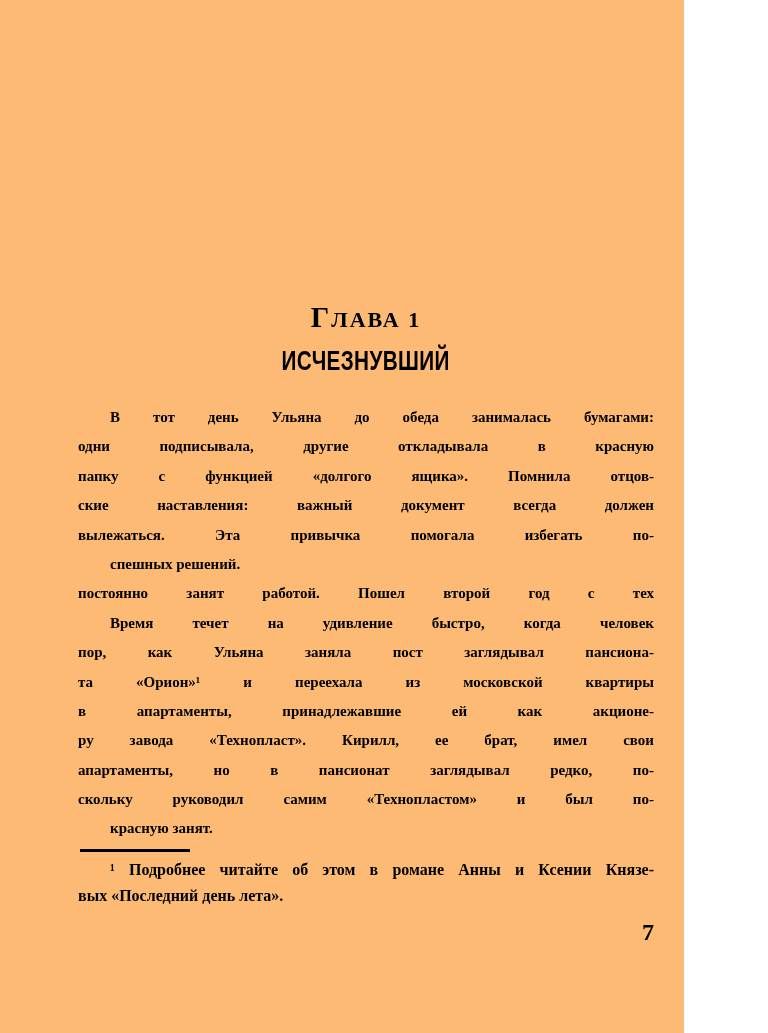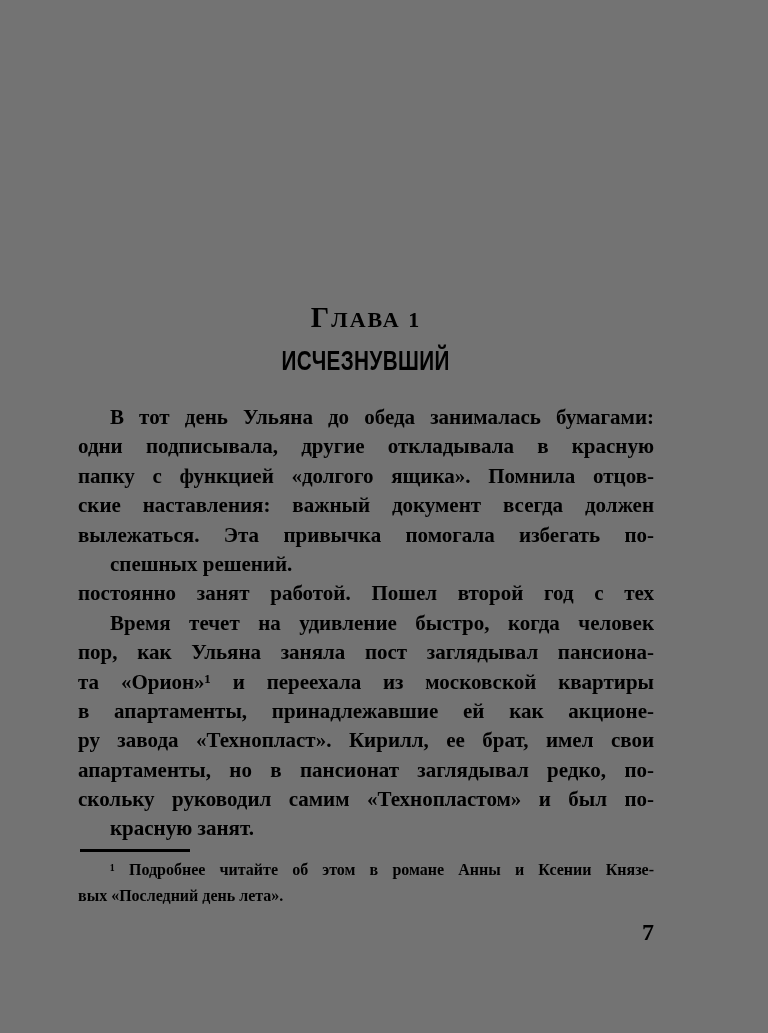--- a/index.html
+++ b/index.html
@@ -2,23 +2,23 @@
 <html lang="ru"><head>
 <meta charset="utf-8">
 <style>
   html, body {
     margin: 0;
     padding: 0;
     background: #ffffff;
   }
   .page {
     position: relative;
-    width: 768px;
+    width: 684px;
     height: 1033px;
-    background: #737373;
+    background: #fdba74;
     color: #000000;
     font-family: "Liberation Serif", serif;
     overflow: hidden;
   }
 
   
   .chapter {
     position: absolute;
     top: 301px;
     left: 78px;
@@ -52,21 +52,21 @@
     transform-origin: 50% 50%;
     white-space: nowrap;
   }
 
   
   .body-text {
     position: absolute;
     top: 403px;
     left: 78px;
     width: 576px;
-    font-size: 21px;
+    font-size: 15px;
     font-weight: 600;
     line-height: 29.4px;
   }
   .body-text .line {
     height: 29.4px;
     overflow: hidden;
     text-align: justify;
     text-align-last: justify;
   }
   .body-text .line.first {

